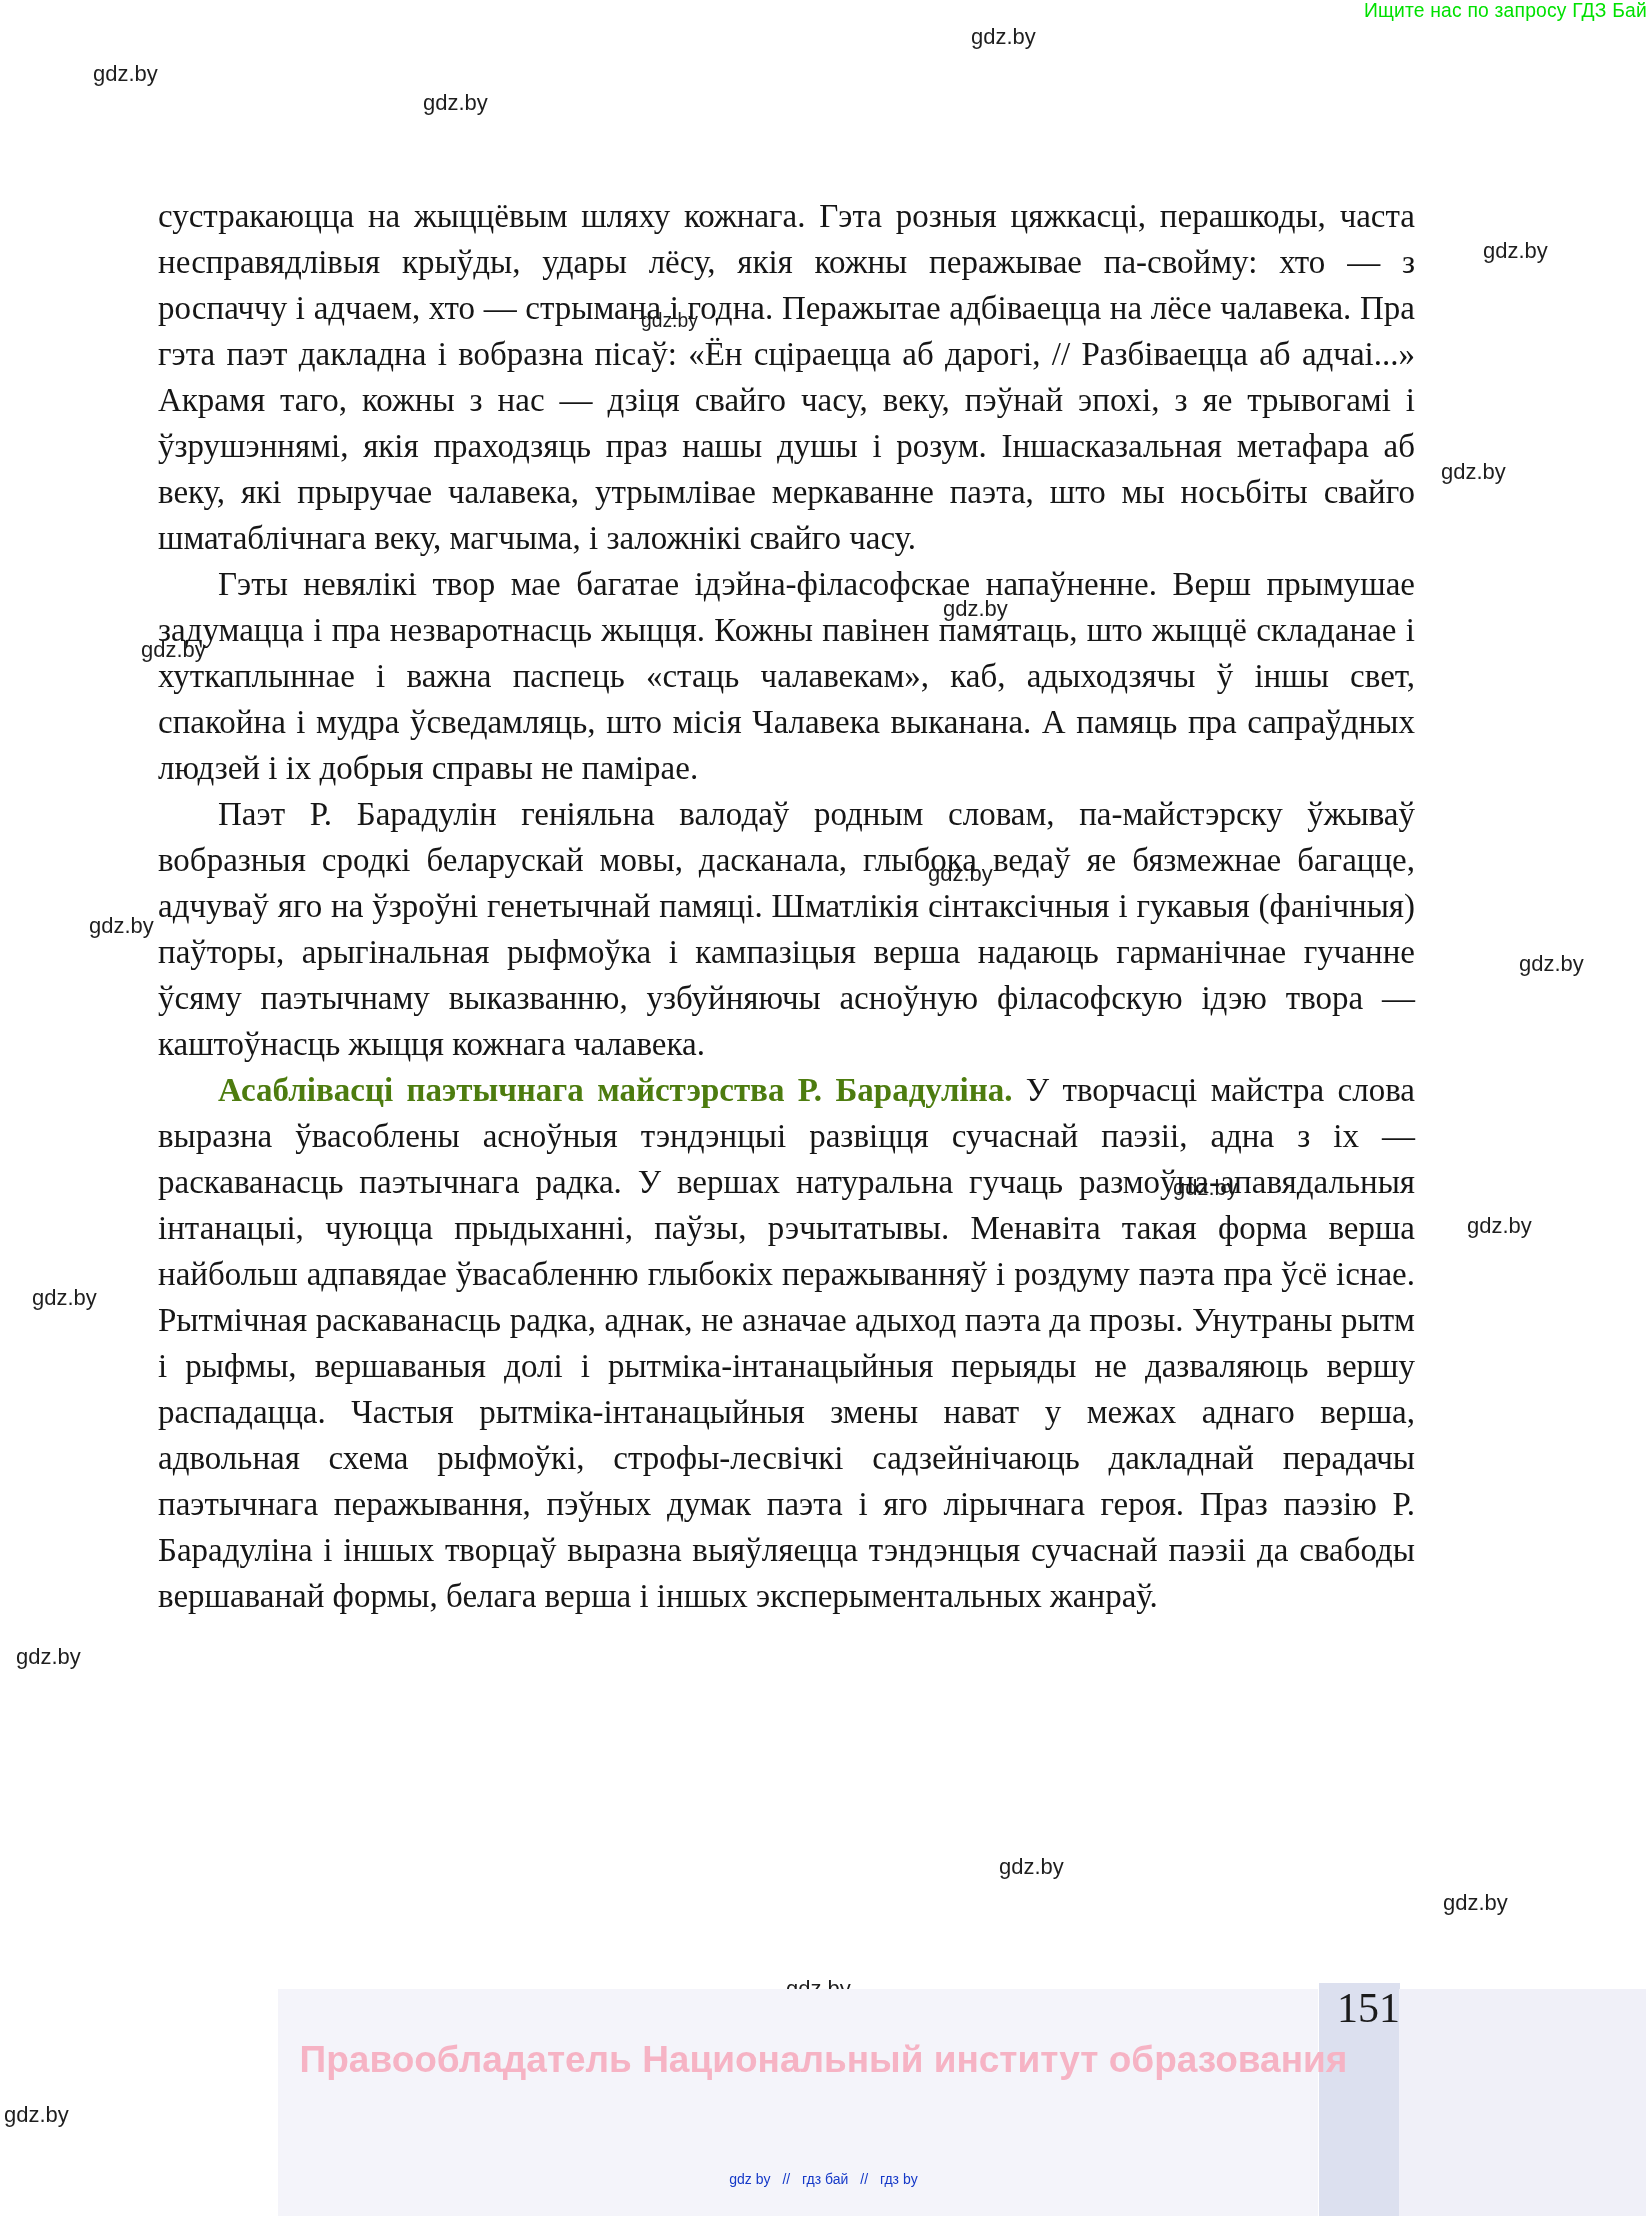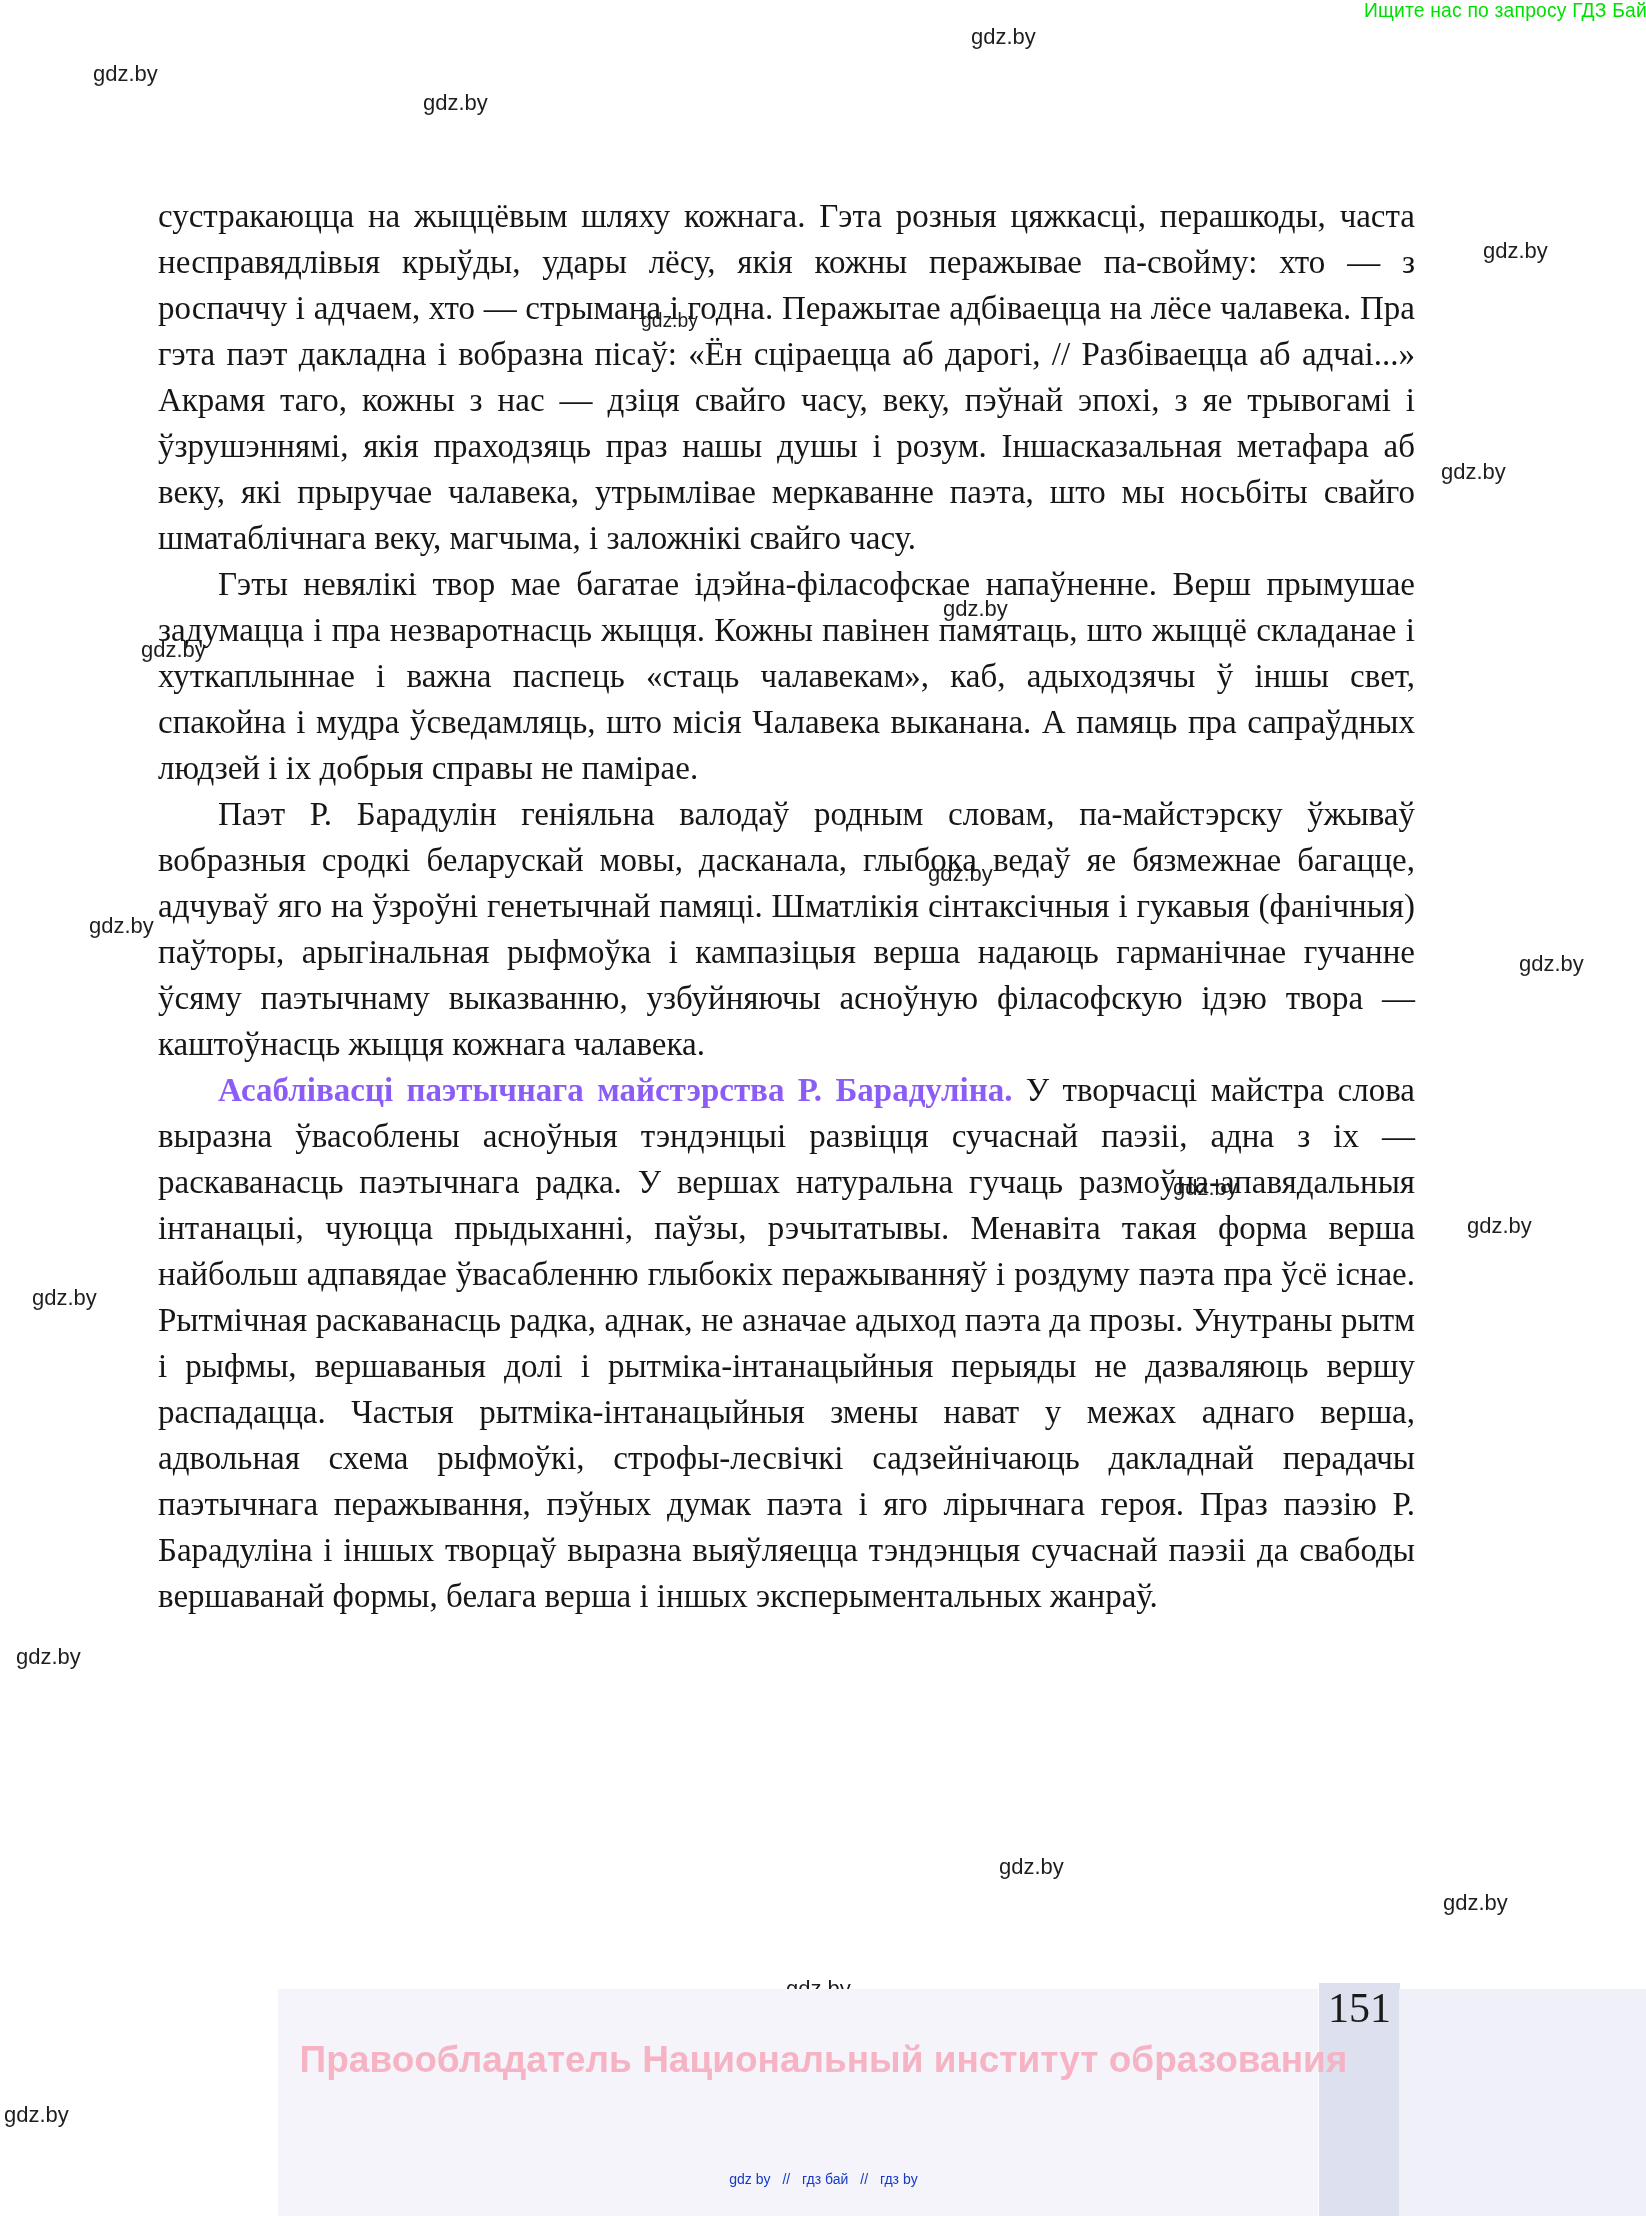--- a/index.html
+++ b/index.html
@@ -63,40 +63,40 @@
 
   p.body-par.indented {
     text-indent: 60px;
   }
 
   p.body-par + p.body-par {
     margin-top: 0px;
   }
 
   .lede {
-    color: #8b5cf6;
+    color: #4d7c0f;
     font-weight: bold;
   }
 
   
   .tint {
     position: absolute;
     background: #f2f2f9;
   }
   .tint-a { left: 278px;  top: 1989px; width: 1040px; height: 234px; background:#f4f4fa; }
   .tint-b { left: 1319px; top: 1983px; width: 81px;  height: 242px; background:#dce0ef; }
   .tint-c { left: 1399px; top: 1989px; width: 247px;  height: 234px; background:#f0f0f8; }
 
   
   .page-number {
     position: absolute;
     left: 1319px;
     top: 1984px;
     width: 81px;
-    text-align: center;
+    text-align: right;
     font-size: 42px;
     font-weight: 400;
     color: #1b1b1b;
     font-family: "Liberation Serif", "DejaVu Serif", serif;
   }
 
   
   .copyright-wm {
     position: absolute;
     left: 0;

